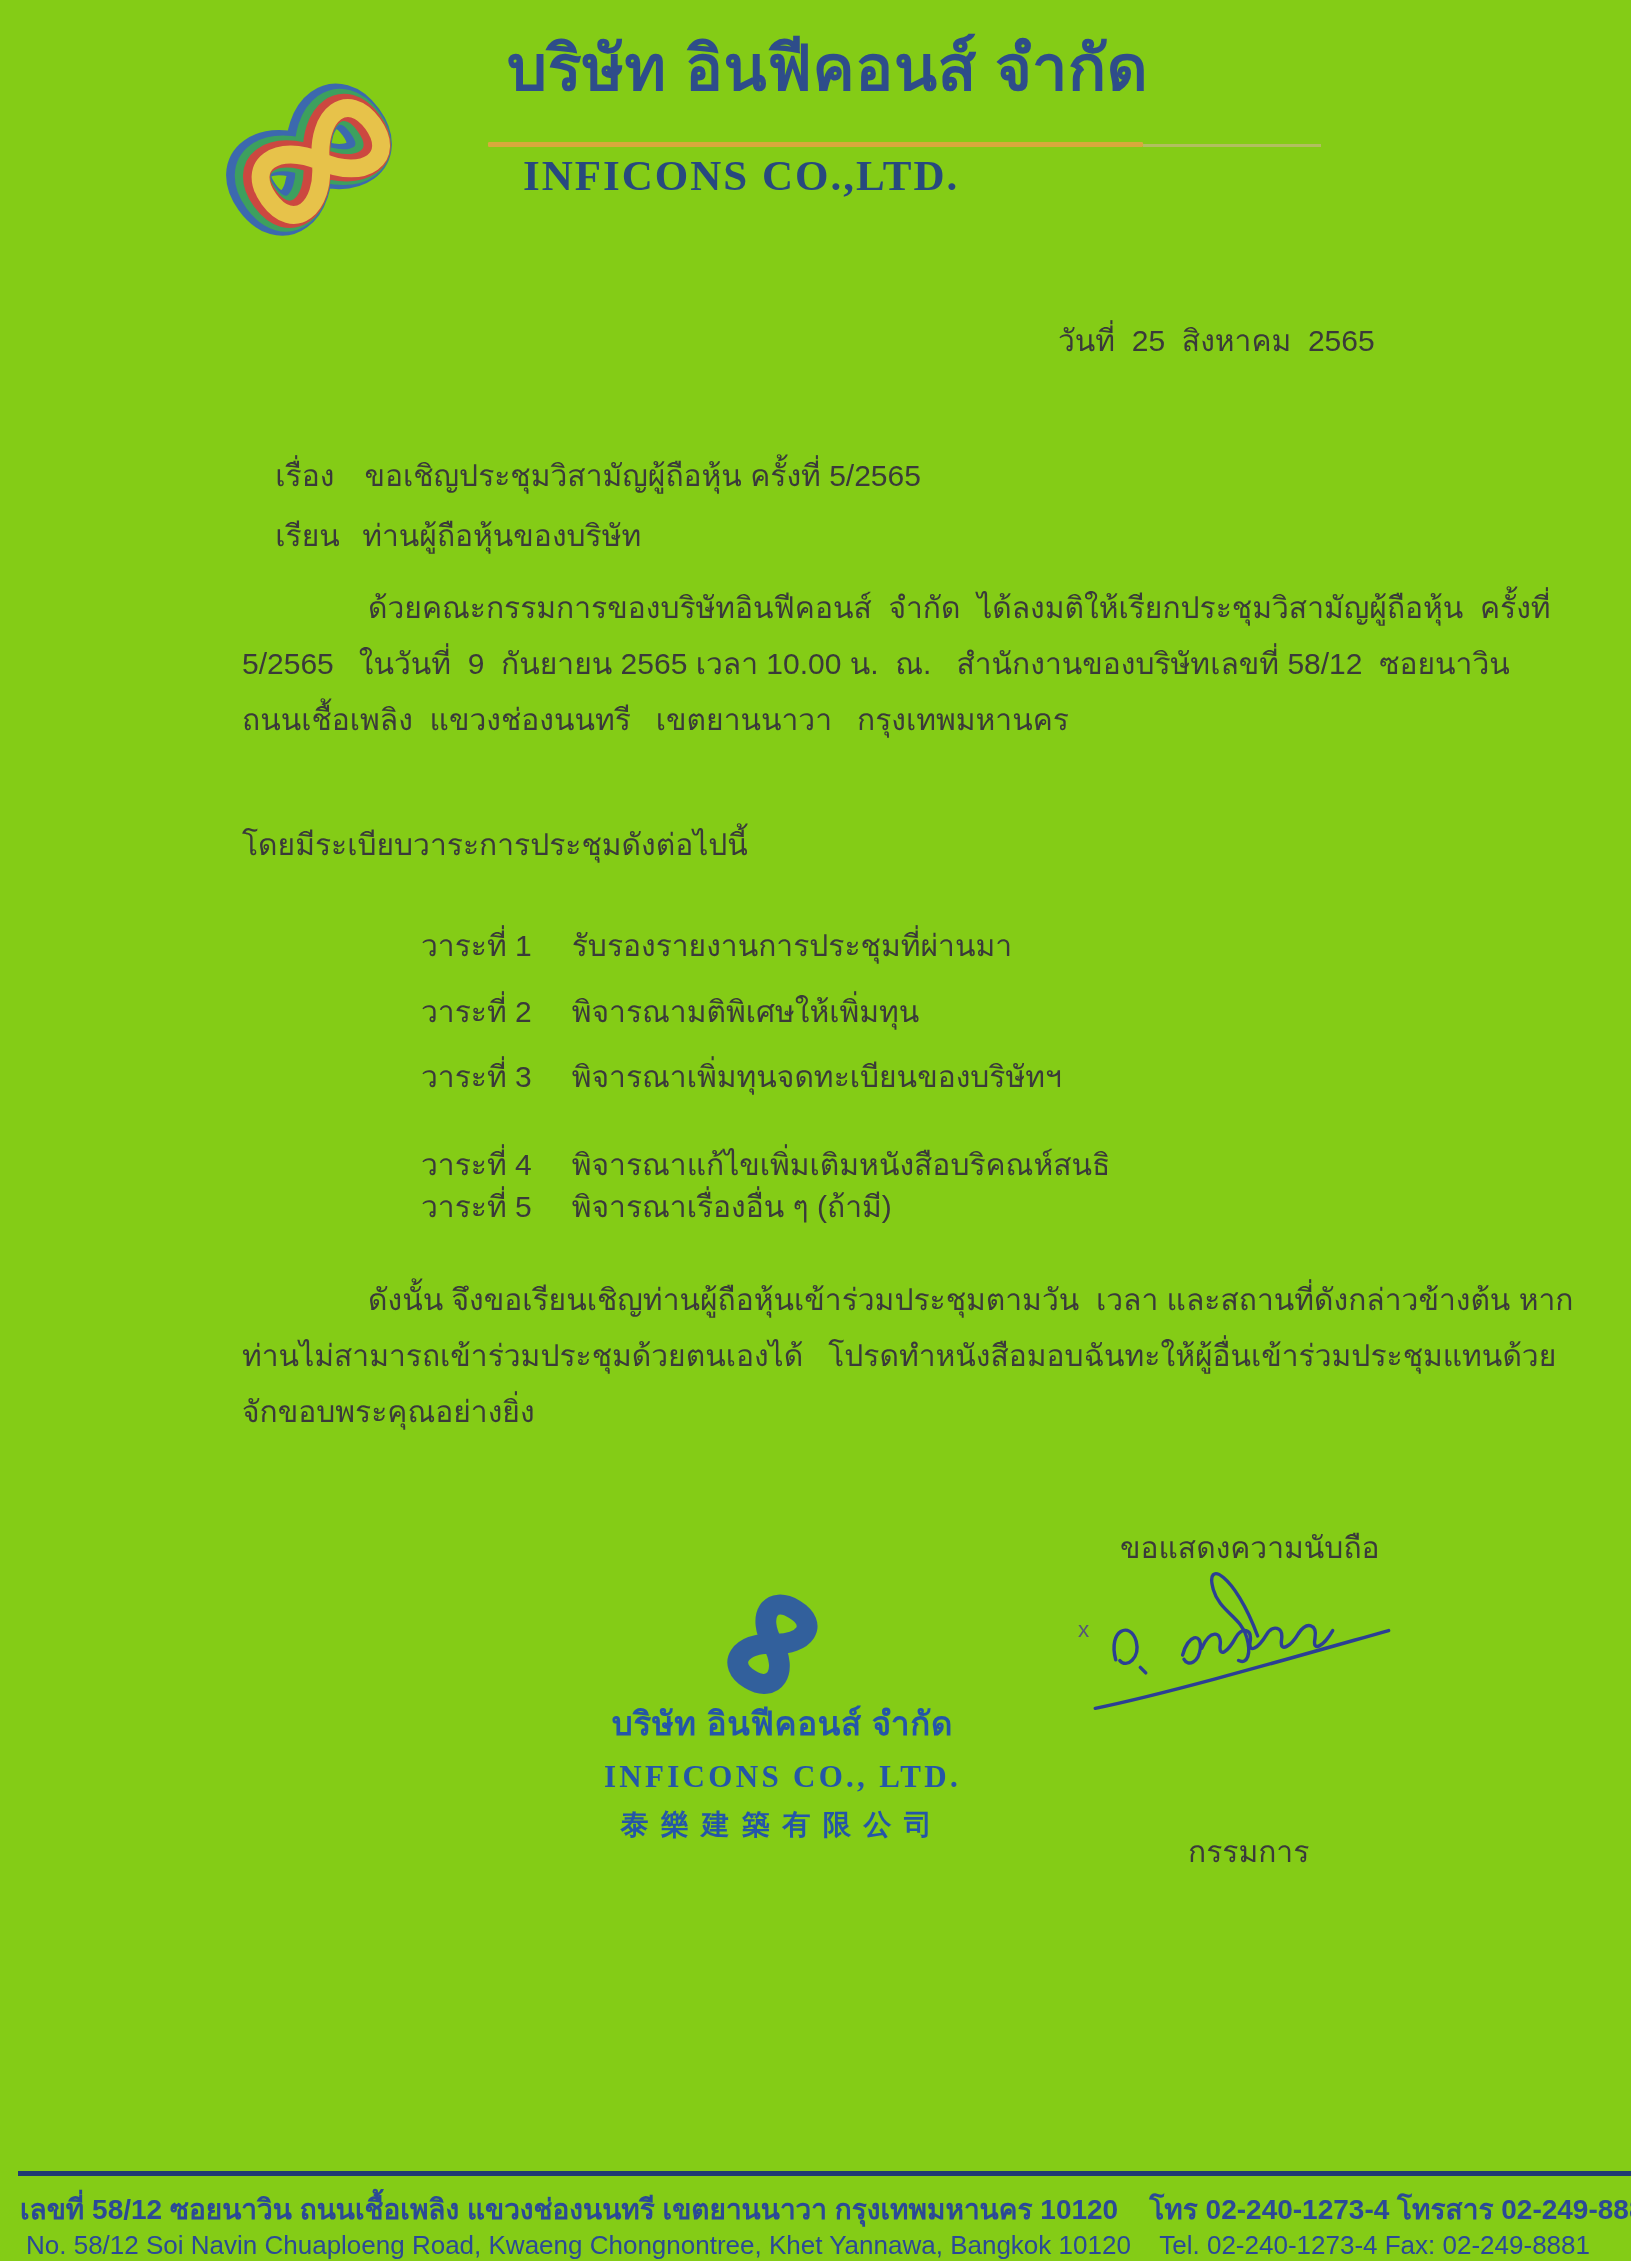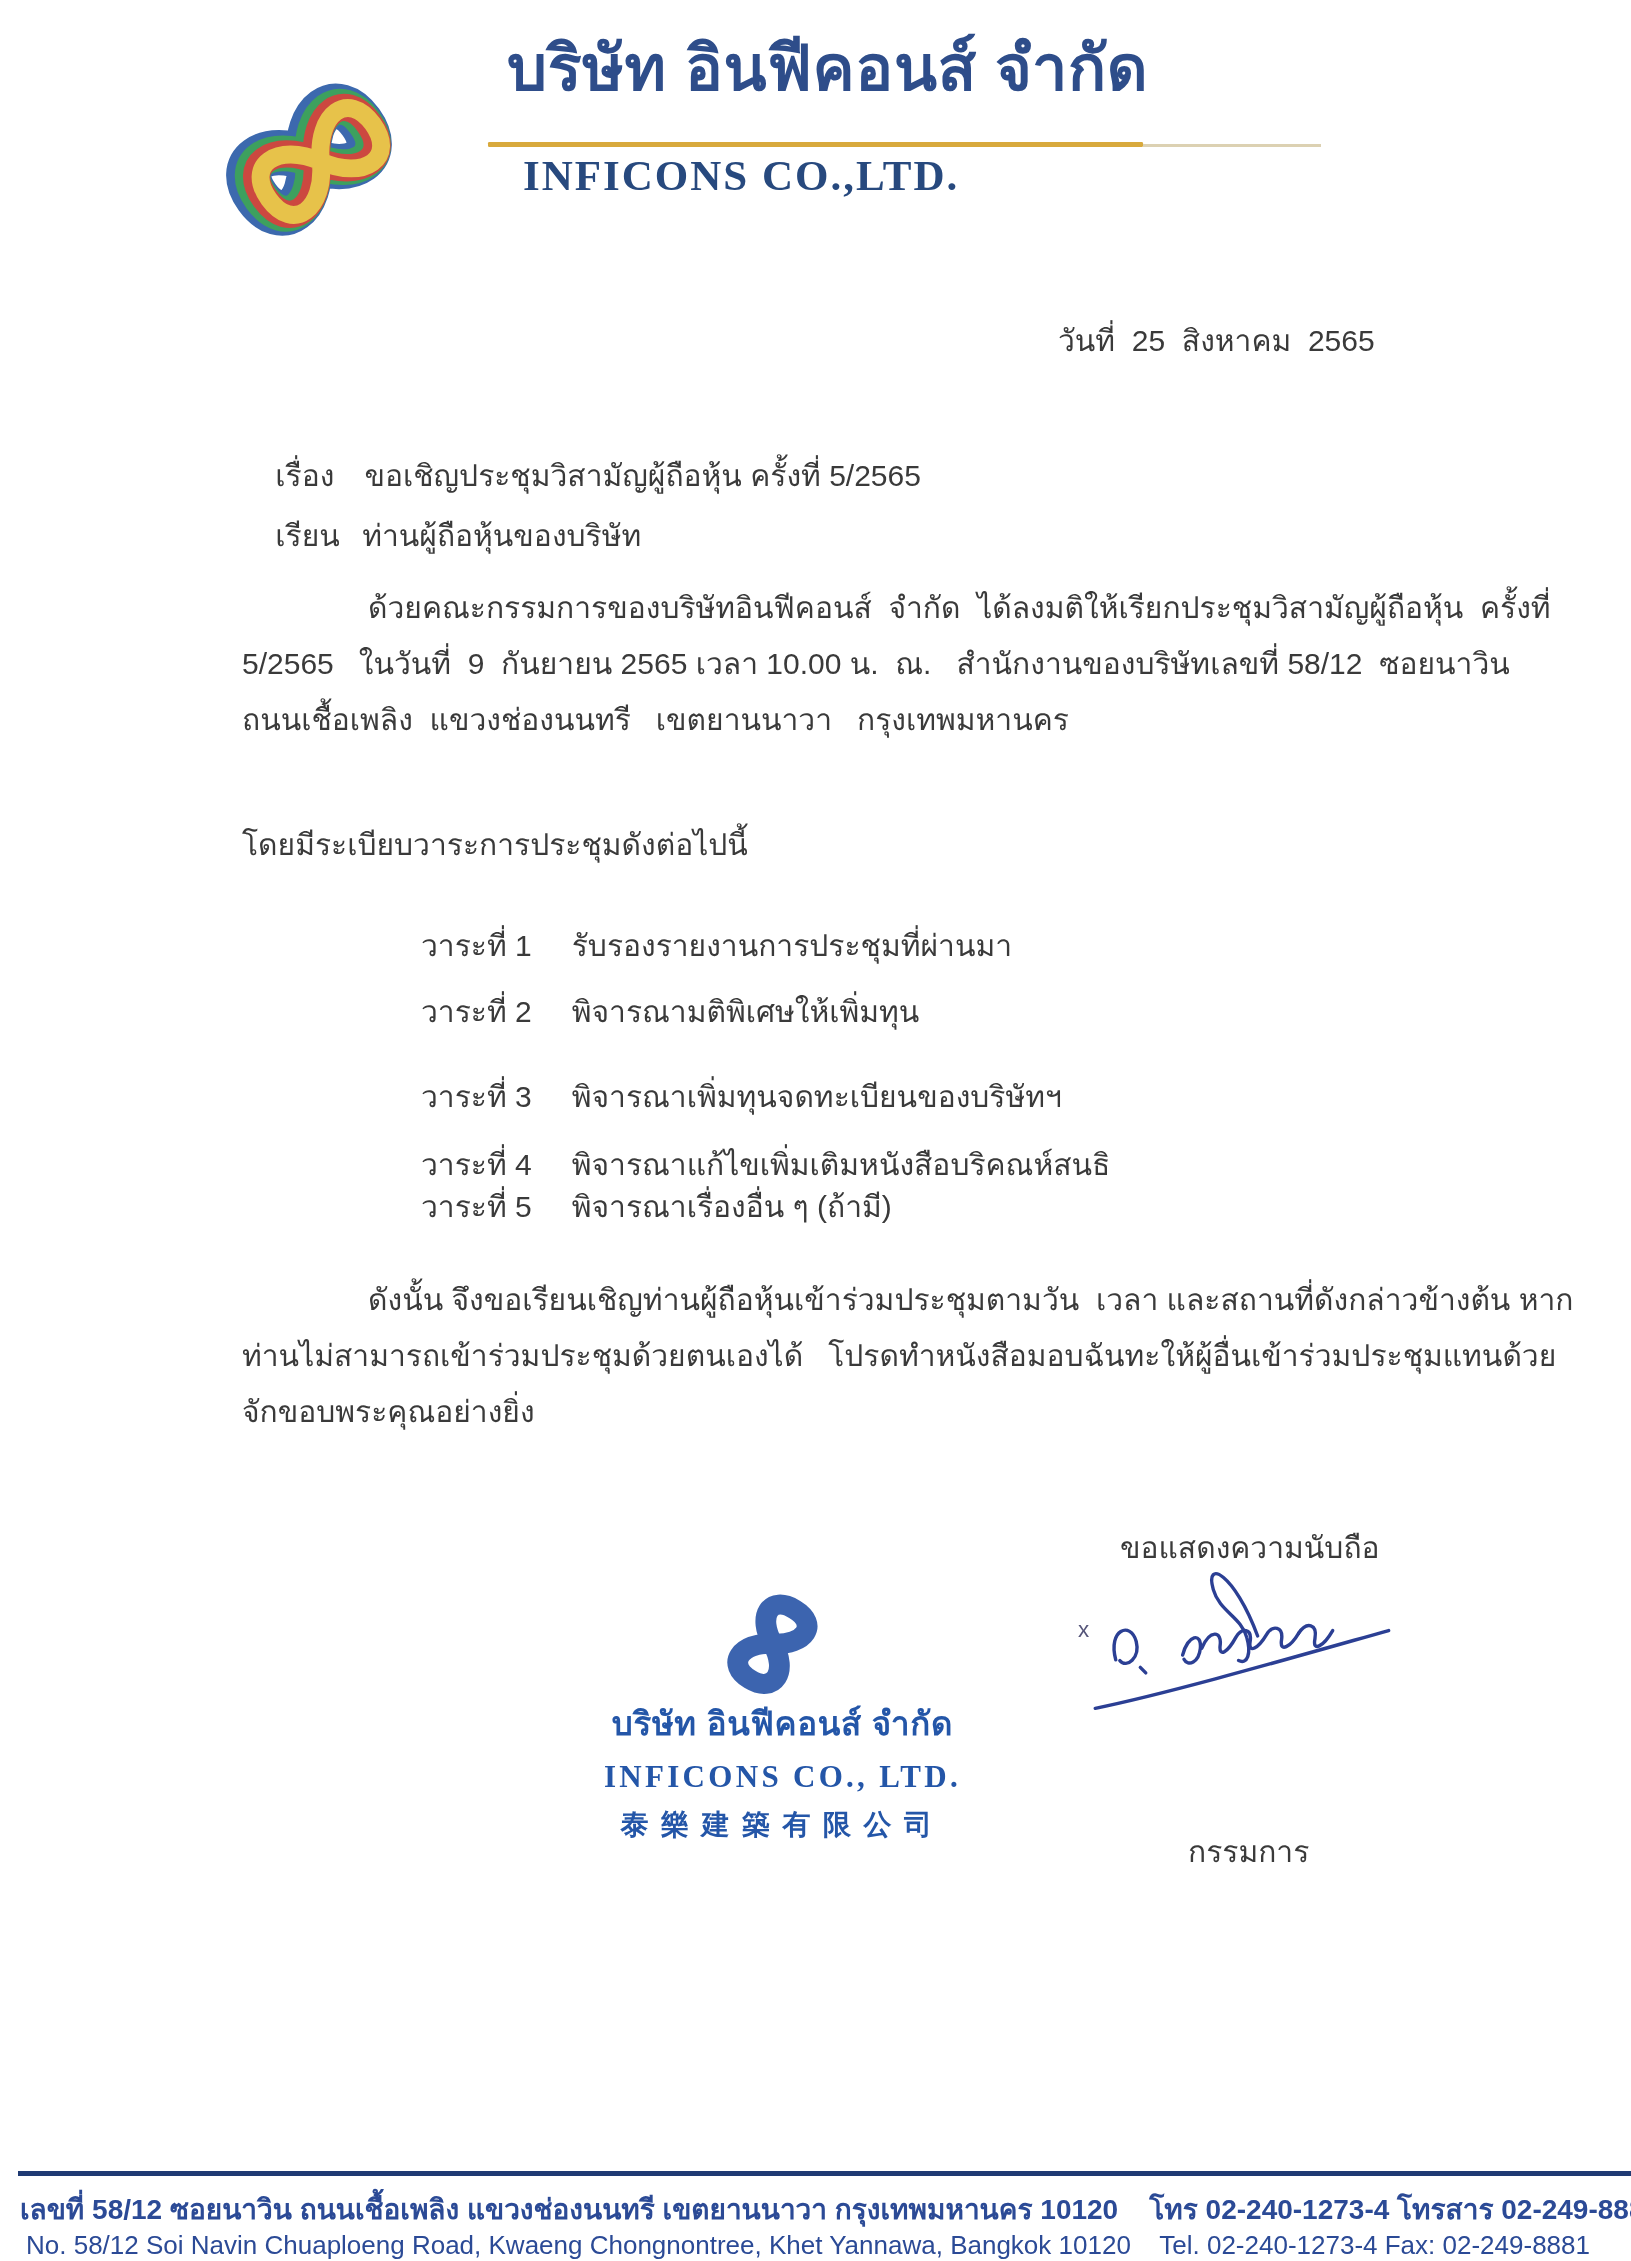--- a/index.html
+++ b/index.html
@@ -1,19 +1,19 @@
 <!DOCTYPE html>
 <html lang="th" style="font-size:10.5px"><head>
 <meta charset="utf-8">
 <style>
   html,body{margin:0;padding:0;background:#e8e8e8;}
   #page{
     position:relative;
     width:1632px;height:2261px;
-    background:#ffffff;
+    background:#84cc16;
     overflow:hidden;
     font-family:"Liberation Sans",sans-serif;
     color:#323232;
   }
   .abs{position:absolute;white-space:pre;}
   .th{font-size:30px;color:#3a3a3a;}
   
   .company-th{
     left:507px;top:24px;
     font-size:63px;font-weight:700;color:#2e4d8a;
@@ -99,21 +99,21 @@
   <div class="abs th agenda-intro">โดยมีระเบียบวาระการประชุมดังต่อไปนี้</div>
 
   <div class="abs th agenda-item" style="top:922px;">
     <span>วาระที่ 1</span>
     <span>รับรองรายงานการประชุมที่ผ่านมา</span>
   </div>
   <div class="abs th agenda-item" style="top:988px;">
     <span>วาระที่ 2</span>
     <span>พิจารณามติพิเศษให้เพิ่มทุน</span>
   </div>
-  <div class="abs th agenda-item" style="top:1053px;margin-top:20px;">
+  <div class="abs th agenda-item" style="top:1053px;">
     <span>วาระที่ 3</span>
     <span>พิจารณาเพิ่มทุนจดทะเบียนของบริษัทฯ</span>
   </div>
   <div class="abs th agenda-item" style="top:1118px;margin-top:23px;">
     <span>วาระที่ 4</span>
     <span>พิจารณาแก้ไขเพิ่มเติมหนังสือบริคณห์สนธิ</span>
   </div>
   <div class="abs th agenda-item" style="top:1183px;">
     <span>วาระที่ 5</span>
     <span>พิจารณาเรื่องอื่น ๆ (ถ้ามี)</span>

